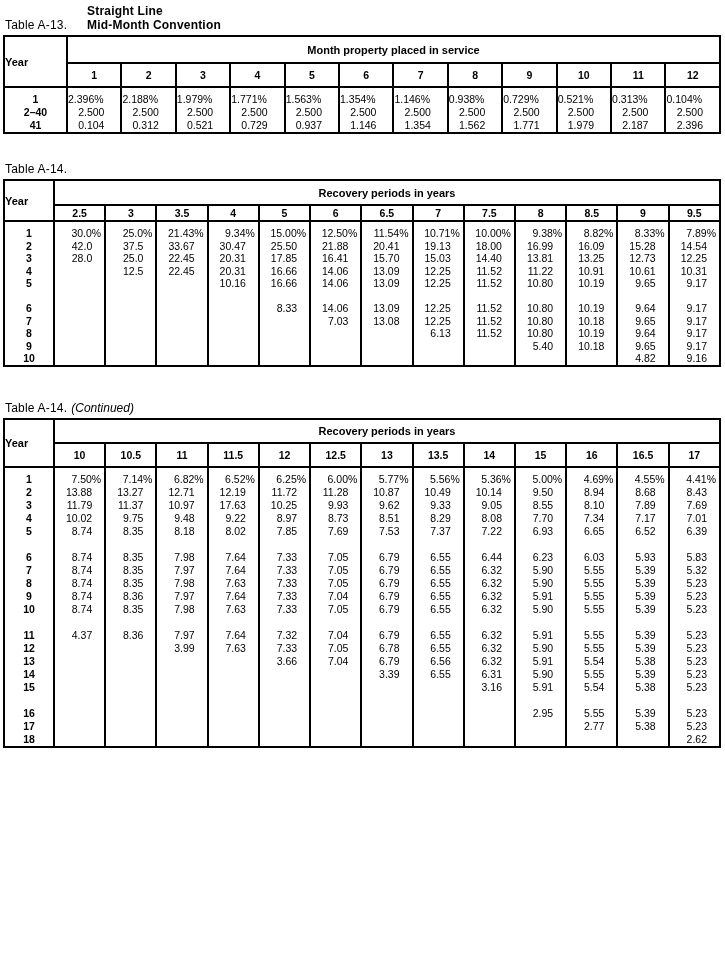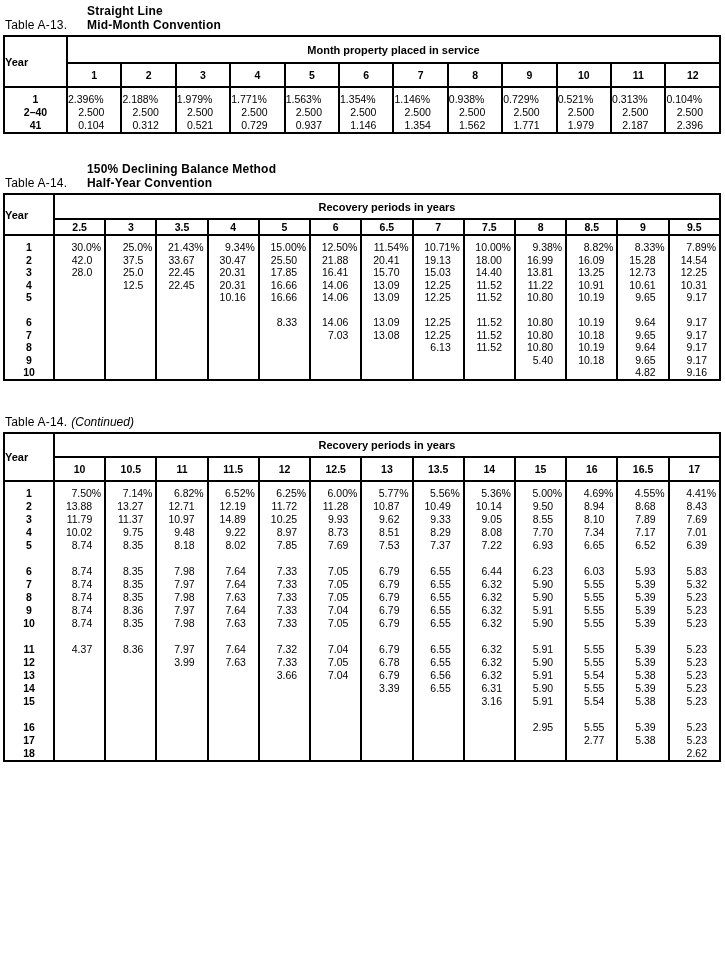--- a/index.html
+++ b/index.html
@@ -135,24 +135,20 @@
           <td class="val">1.771</td>
           <td class="val">1.979</td>
           <td class="val">2.187</td>
           <td class="val">2.396</td>
         </tr>
       </tbody>
     </table>
 
   <div class="title">
     <div class="tlabel">Table A-14.</div>
-    <div class="tmain">
-      <div>150% Declining Balance Method</div>
-      <div>Half-Year Convention</div>
-    </div>
   </div>
   <table class="t14">
       <colgroup>
         <col class="c-year">
         <col>
         <col>
         <col>
         <col>
         <col>
         <col>
@@ -438,21 +434,21 @@
           <td class="val">9.50</td>
           <td class="val">8.94</td>
           <td class="val">8.68</td>
           <td class="val">8.43</td>
         </tr>
         <tr>
           <td class="year">3</td>
           <td class="val">11.79</td>
           <td class="val">11.37</td>
           <td class="val">10.97</td>
-          <td class="val">14.89</td>
+          <td class="val">17.63</td>
           <td class="val">10.25</td>
           <td class="val">9.93</td>
           <td class="val">9.62</td>
           <td class="val">9.33</td>
           <td class="val">9.05</td>
           <td class="val">8.55</td>
           <td class="val">8.10</td>
           <td class="val">7.89</td>
           <td class="val">7.69</td>
         </tr>

